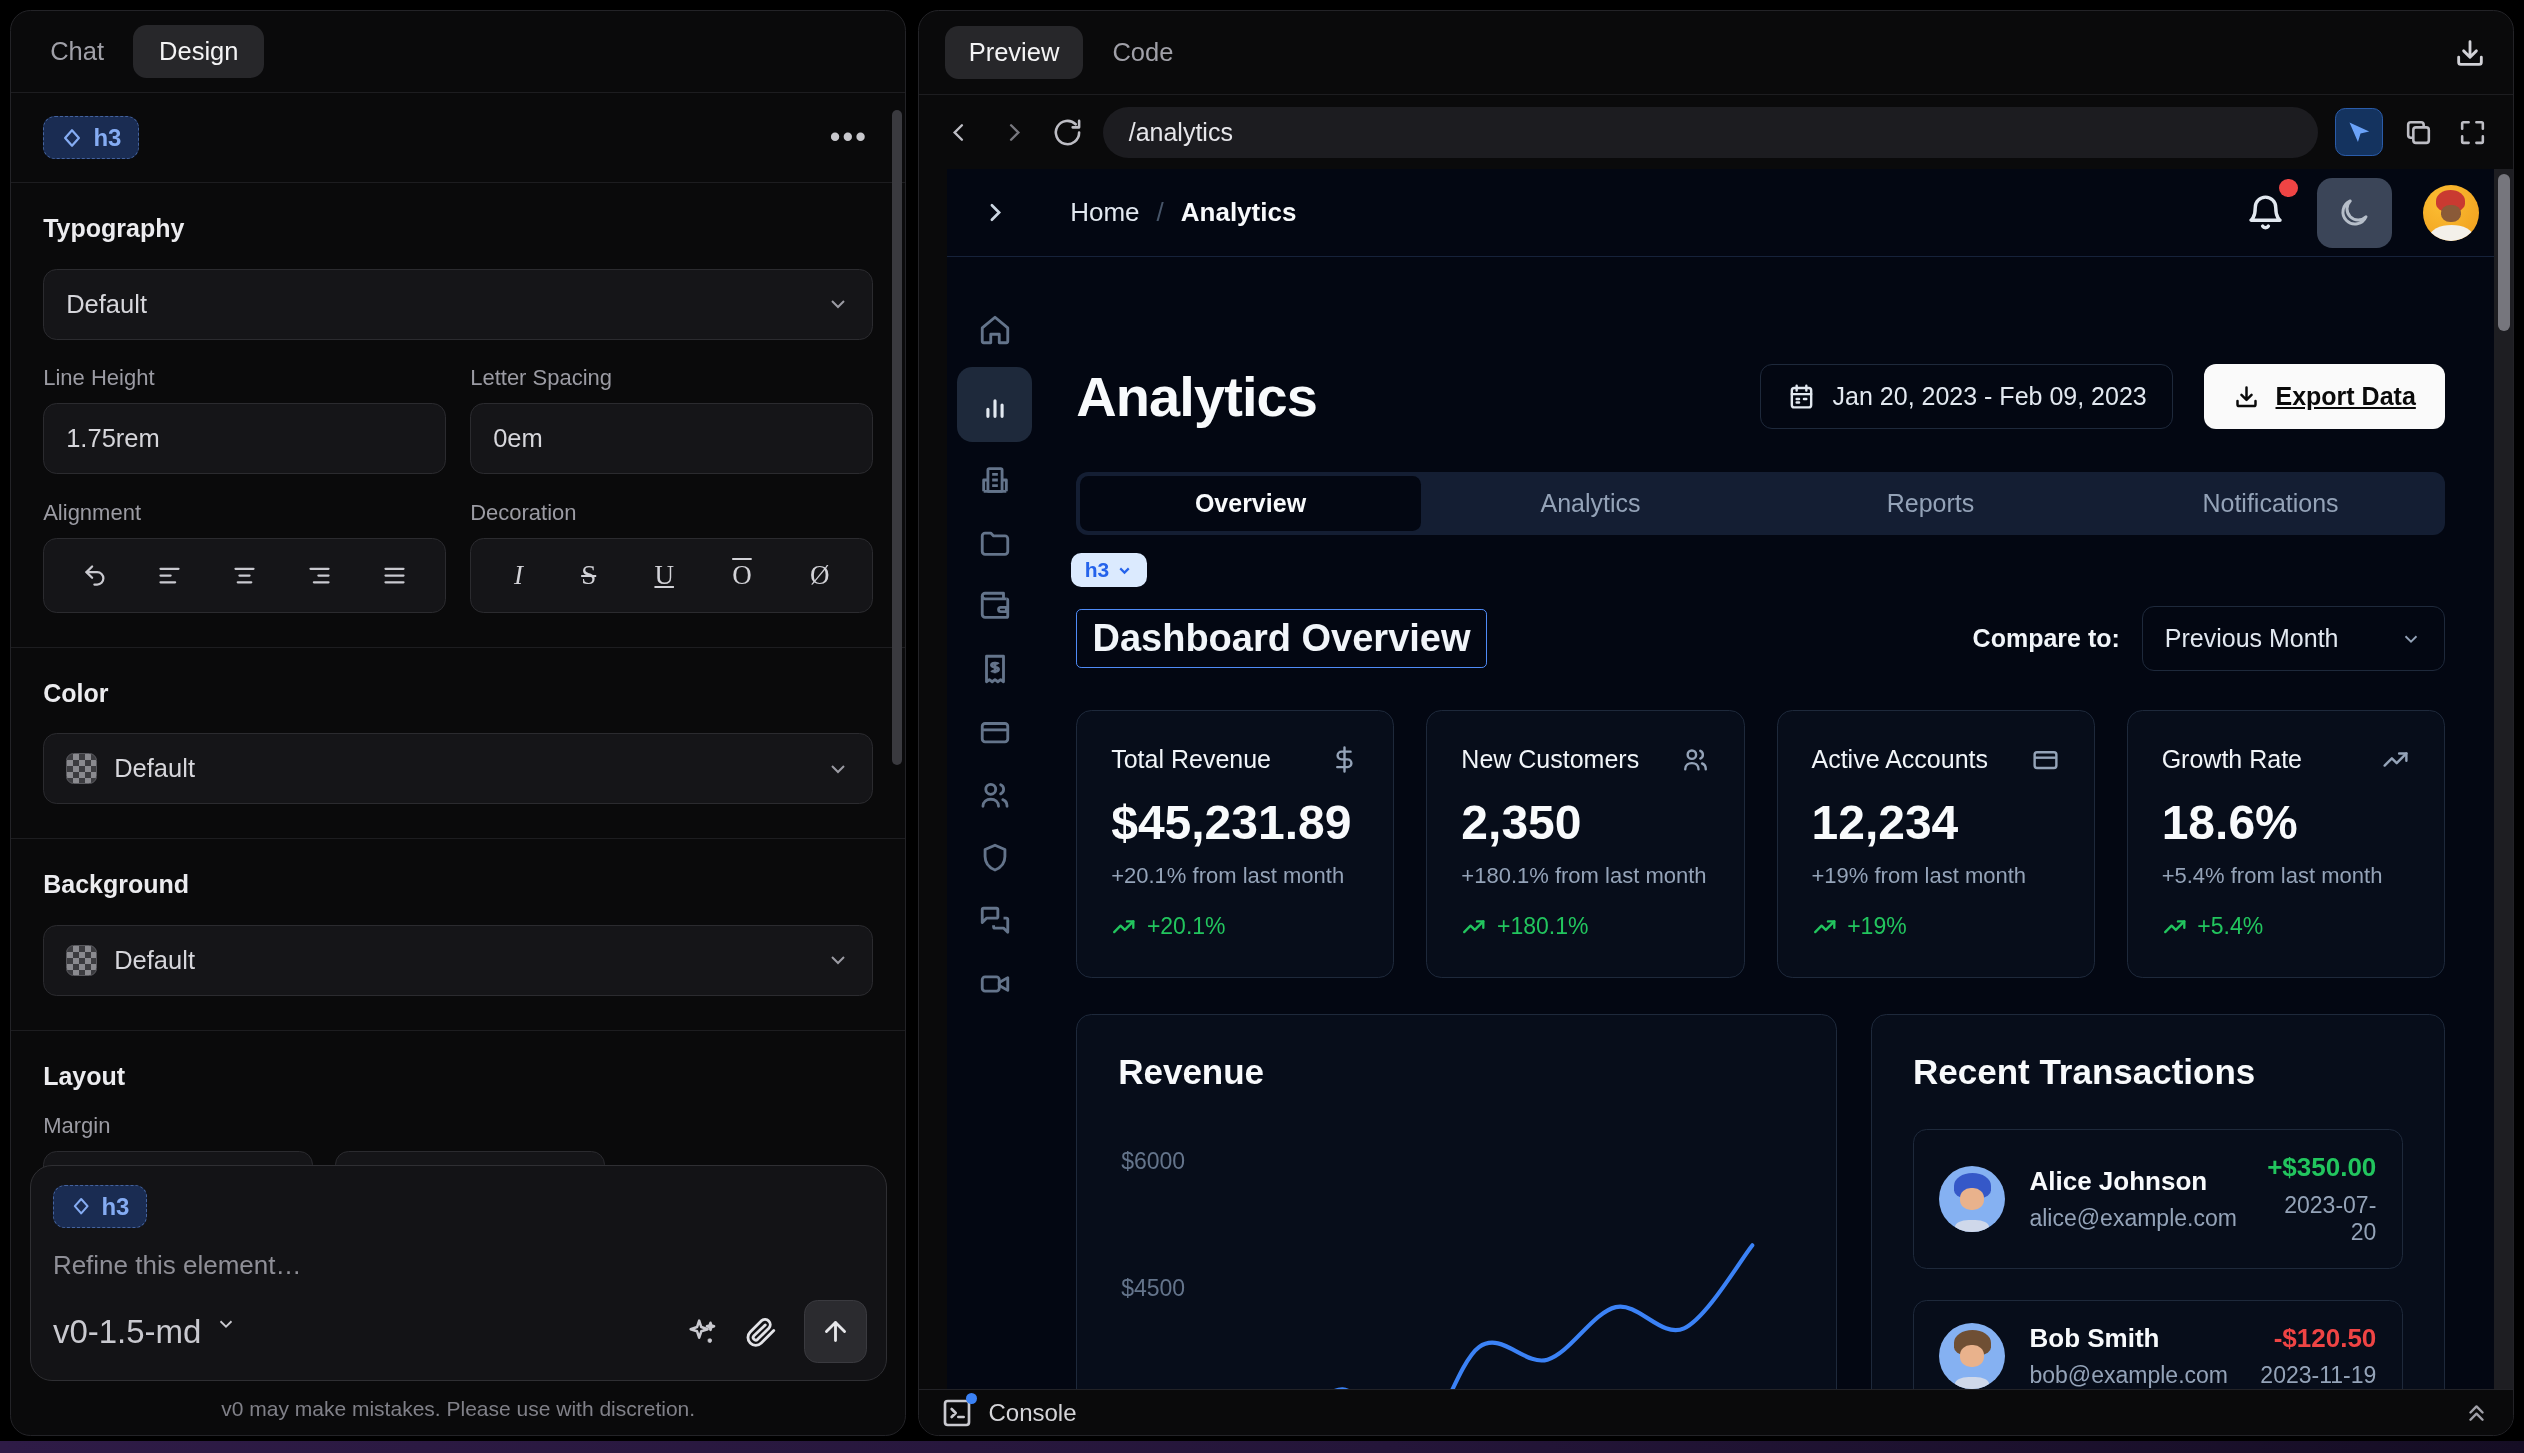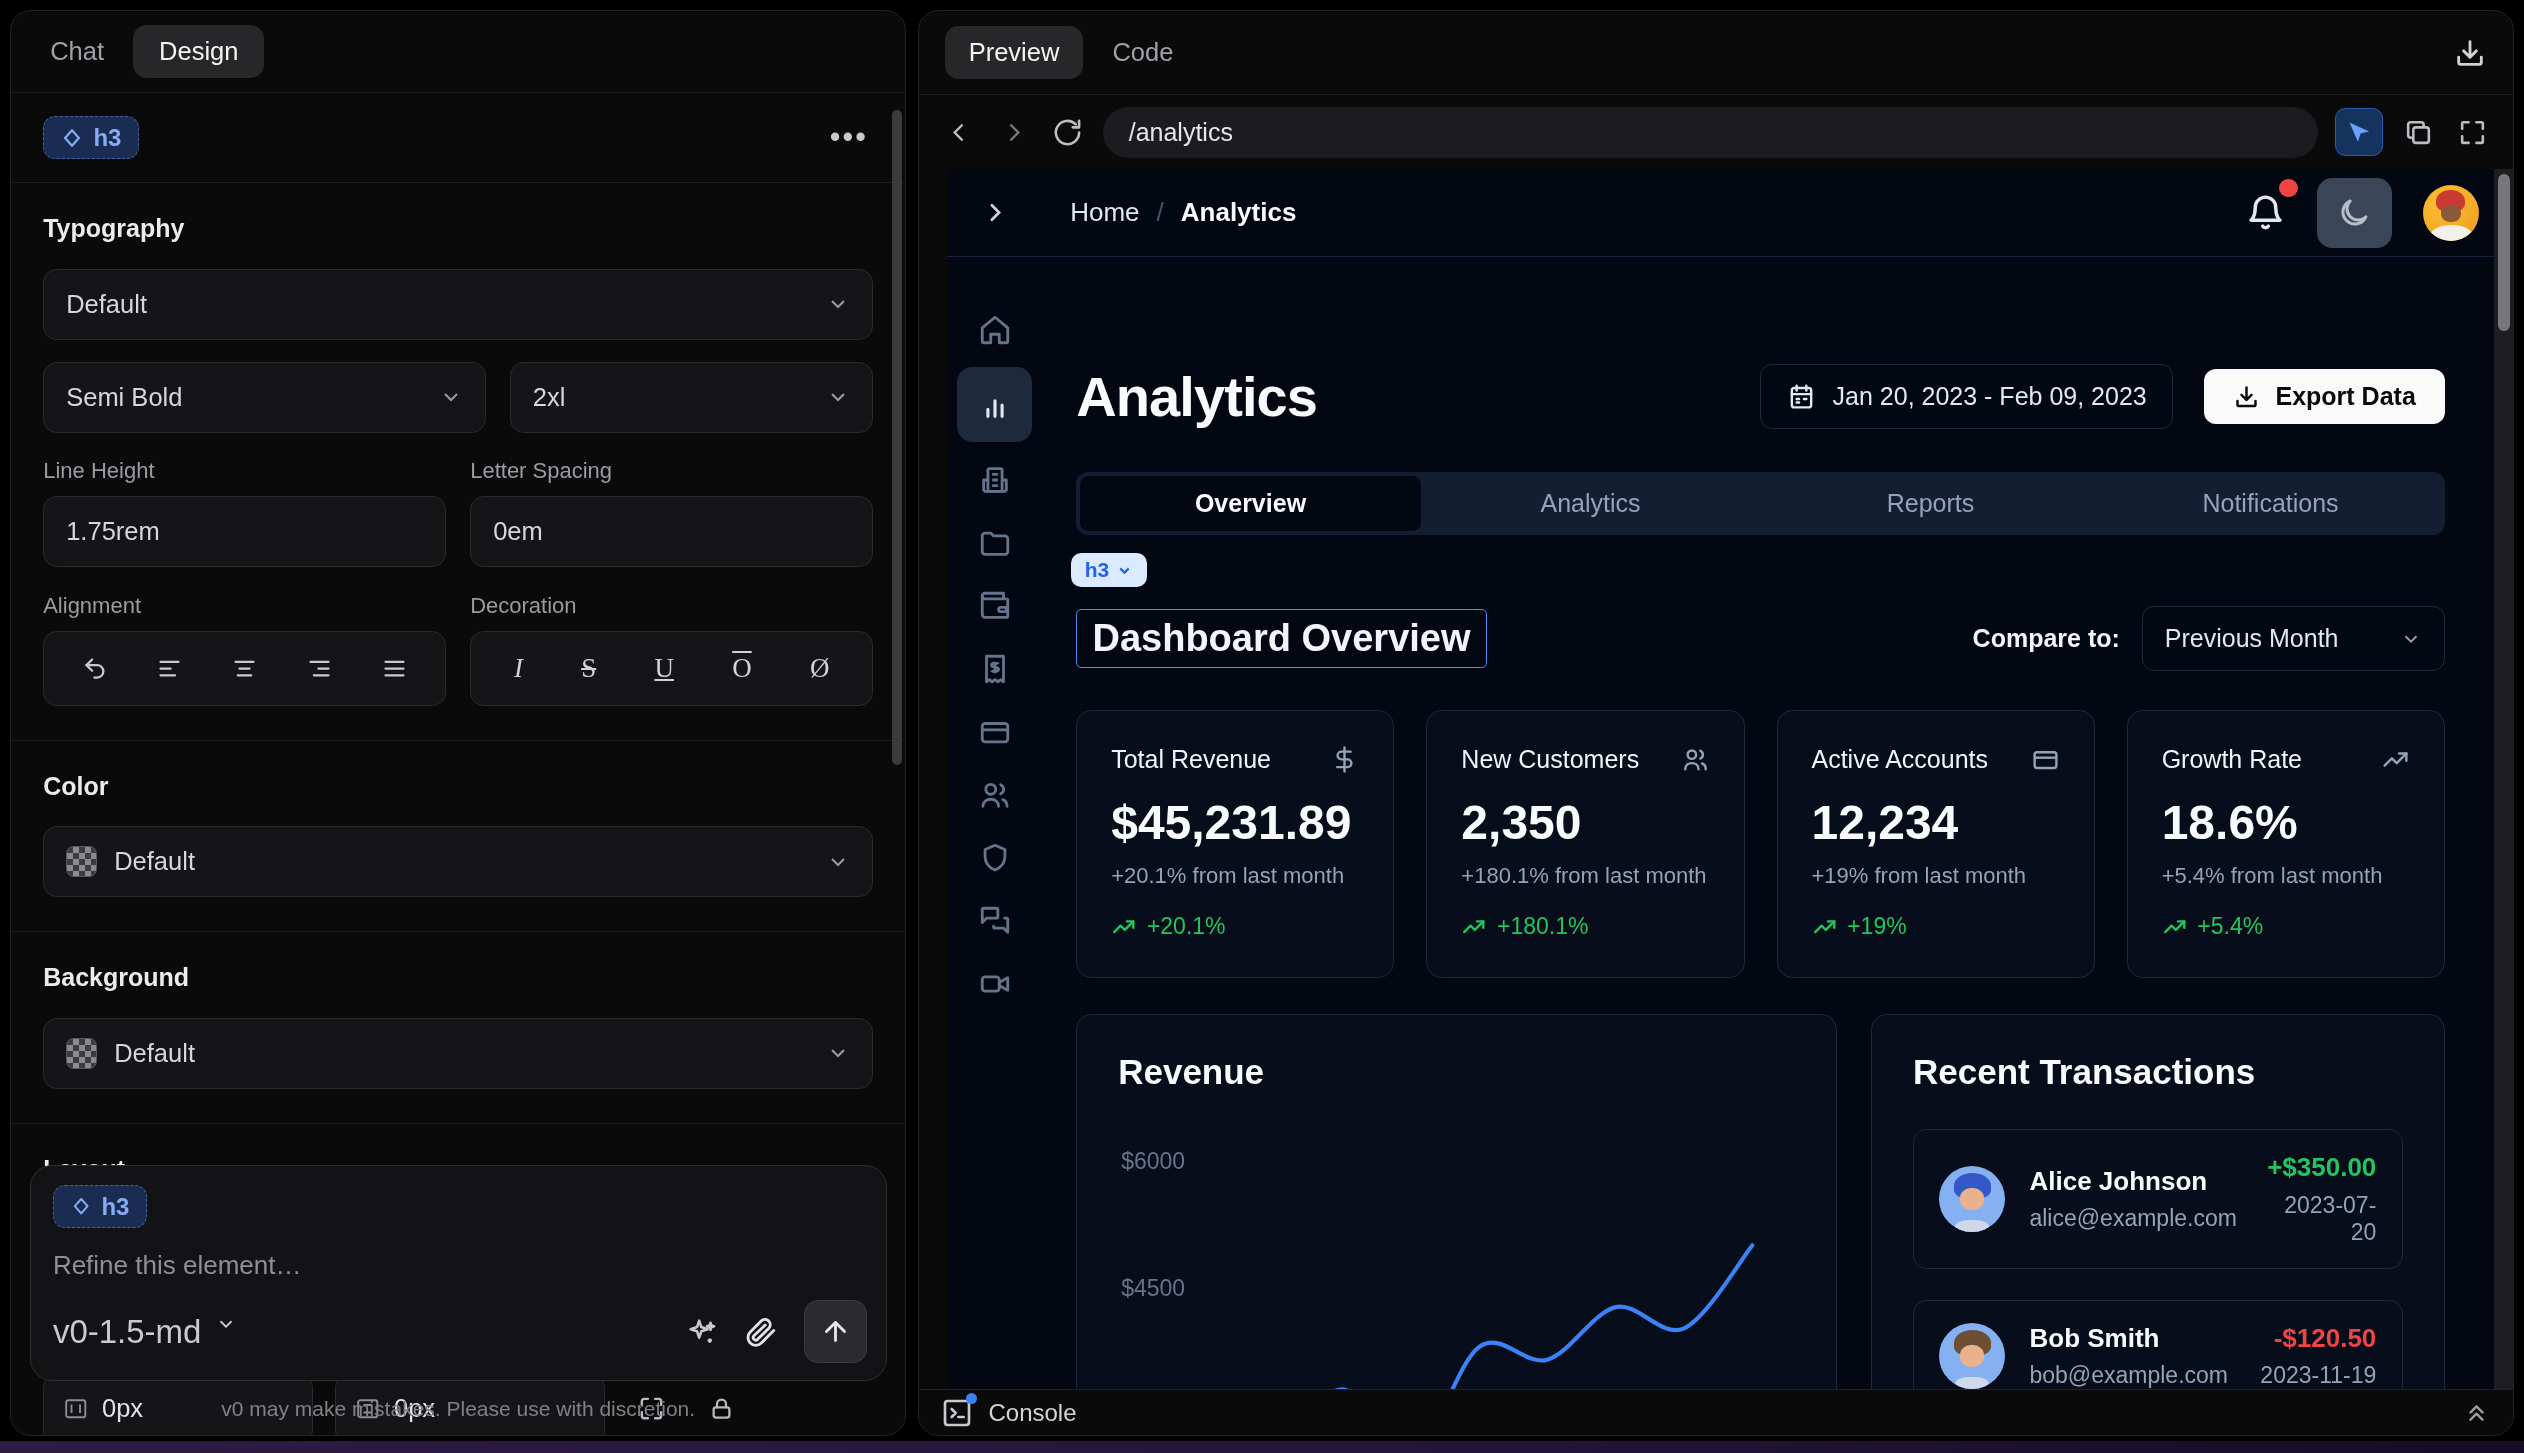--- a/index.html
+++ b/index.html
@@ -72,21 +72,21 @@
 
   .dash-body { display:flex; height:100%; }
   .rail { width:95px; flex:none; display:flex; flex-direction:column; align-items:center; padding-top:41px; color:#64748b; }
   .rail-item { height:63px; display:flex; align-items:center; justify-content:center; width:100%; }
   .rail-item.active { height:75px; margin:6px 0; }
   .rail-active-box { width:75px; height:75px; background:#1e293b; border-radius:15.3px; display:flex; align-items:center; justify-content:center; color:#e2e8f0; }
   .content { flex:1; padding:107px 68px 0 34px; }
   .title-row { display:flex; align-items:center; gap:31px; }
   .page-title { font-size:56px; font-weight:bold; color:#f8fafc; letter-spacing:-0.9px; }
   .date-btn { display:flex; align-items:center; gap:17px; border:0.9px solid #1e293b; border-radius:12px; height:65px; padding:0 25.5px; color:#e2e8f0; font-size:25px; }
-  .export-btn { display:flex; align-items:center; gap:15.3px; background:#fafafa; color:#0a0a0a; border-radius:12px; height:55px; padding:0 29px; font-size:25px; font-weight:bold; }
+  .export-btn { display:flex; align-items:center; gap:15.3px; background:#fafafa; color:#0a0a0a; border-radius:12px; height:65px; padding:0 29px; font-size:25px; font-weight:bold;text-decoration:underline; }
   .tabs-bar { margin-top:43px; height:63px; background:#141e33; border-radius:12px; display:flex; padding:4.3px; }
   .dash-tab { flex:1; display:flex; align-items:center; justify-content:center; font-size:25px; color:#94a3b8; border-radius:8.5px; }
   .dash-tab.active { background:#030712; color:#f8fafc; font-weight:bold; }
   .section-row { position:relative; margin-top:71px; display:flex; align-items:center; }
   .sel-pill { position:absolute; top:-53px; left:-5.1px; background:#dbeafe; color:#2563eb; font-weight:bold; font-size:21px; border-radius:10.2px; padding:5.1px 13.6px; display:flex; align-items:center; gap:6.8px; }
   .overview-box { border:1.7px solid #4f8bf7; border-radius:5.1px; padding:6.8px 15.3px; font-size:38px; font-weight:bold; color:#f1f5f9; }
   .compare { margin-left:auto; display:flex; align-items:center; gap:22px; }
   .compare-label { font-size:25px; font-weight:bold; color:#f1f5f9; }
   .compare-select { display:flex; align-items:center; justify-content:space-between; width:303px; height:65px; border:0.9px solid #1e293b; border-radius:12px; padding:4px 22px; color:#e2e8f0; font-size:25px; }
   .stats { margin-top:39px; display:grid; grid-template-columns:repeat(4,1fr); gap:32px; }
@@ -145,34 +145,20 @@
     <div class="lp-body">
 
       <div class="pt36 pb40">
         <div class="lp-section-title">Typography</div>
         <div class="select mt30">
           <span>Default</span>
           <svg class="chev" width="24" height="24" viewBox="0 0 24 24" fill="none" stroke="currentColor" stroke-width="2">
               <path d="m6 9 6 6 6-6"></path>
             </svg>
         </div>
-        <div class="row2 mt26">
-          <div class="select" style="flex:1.25">
-            <span>Semi Bold</span>
-            <svg class="chev" width="24" height="24" viewBox="0 0 24 24" fill="none" stroke="currentColor" stroke-width="2">
-                <path d="m6 9 6 6 6-6"></path>
-              </svg>
-          </div>
-          <div class="select">
-            <span>2xl</span>
-            <svg class="chev" width="24" height="24" viewBox="0 0 24 24" fill="none" stroke="currentColor" stroke-width="2">
-                <path d="m6 9 6 6 6-6"></path>
-              </svg>
-          </div>
-        </div>
         <div class="row2 mt30">
           <div class="lp-label">Line Height</div>
           <div class="lp-label">Letter Spacing</div>
         </div>
         <div class="row2 mt14">
           <div class="field">
               <span>1.75rem</span>
             </div>
           <div class="field">
               <span>0em</span>

